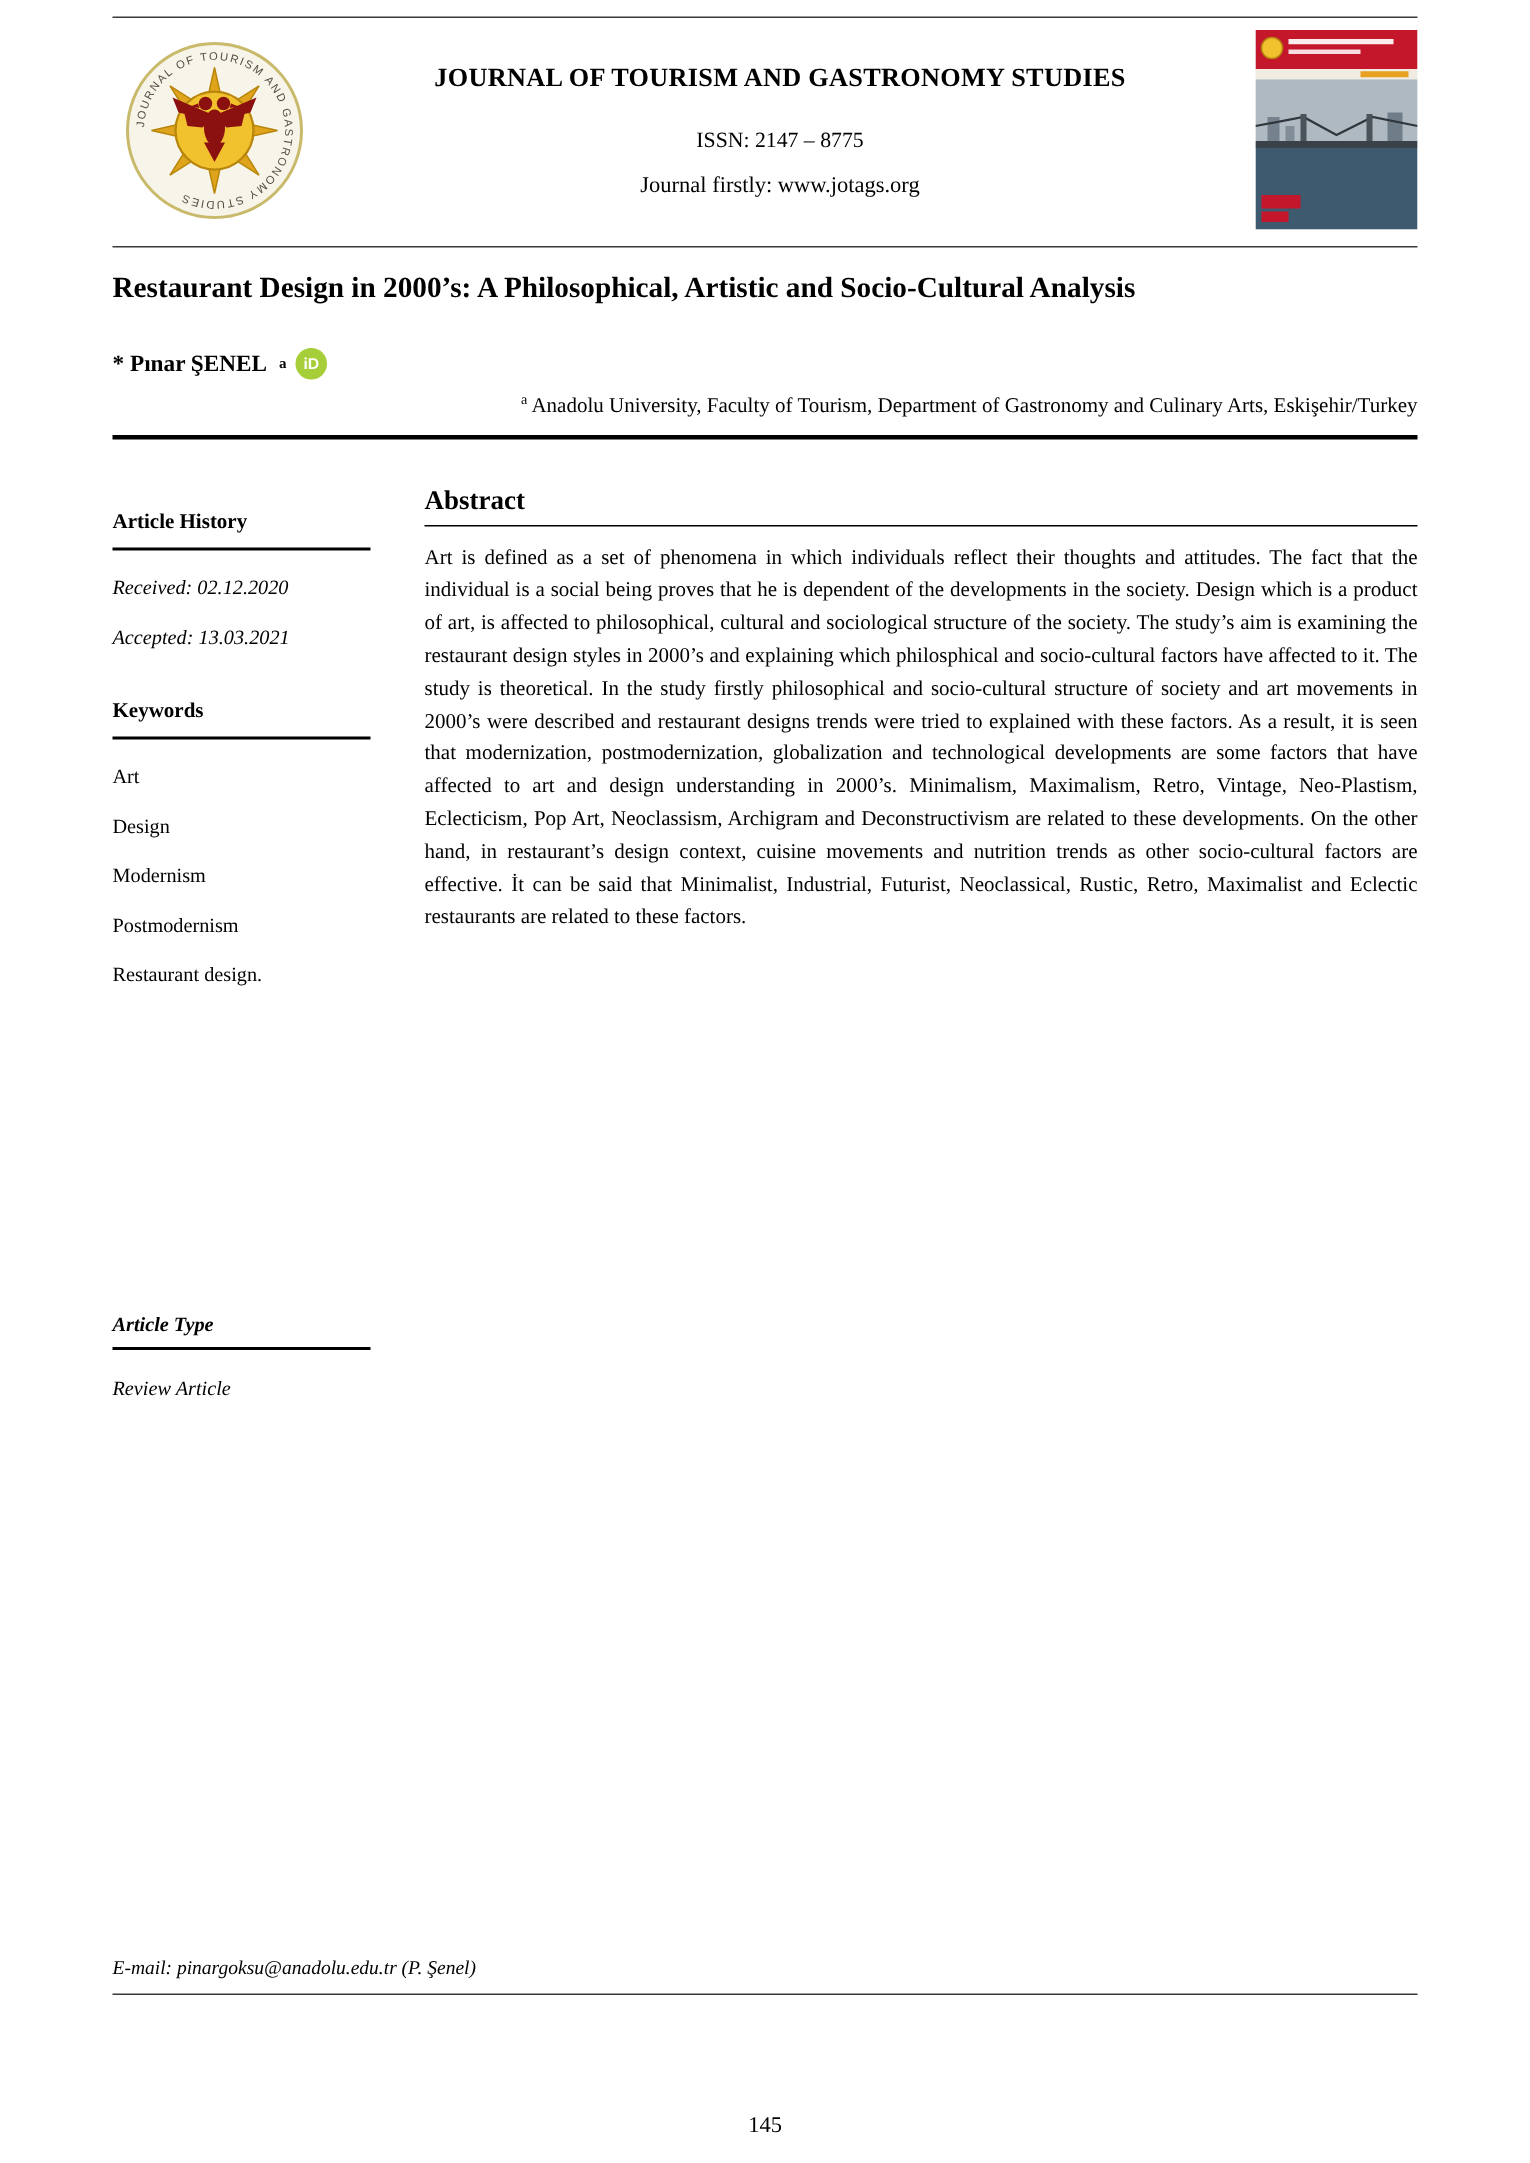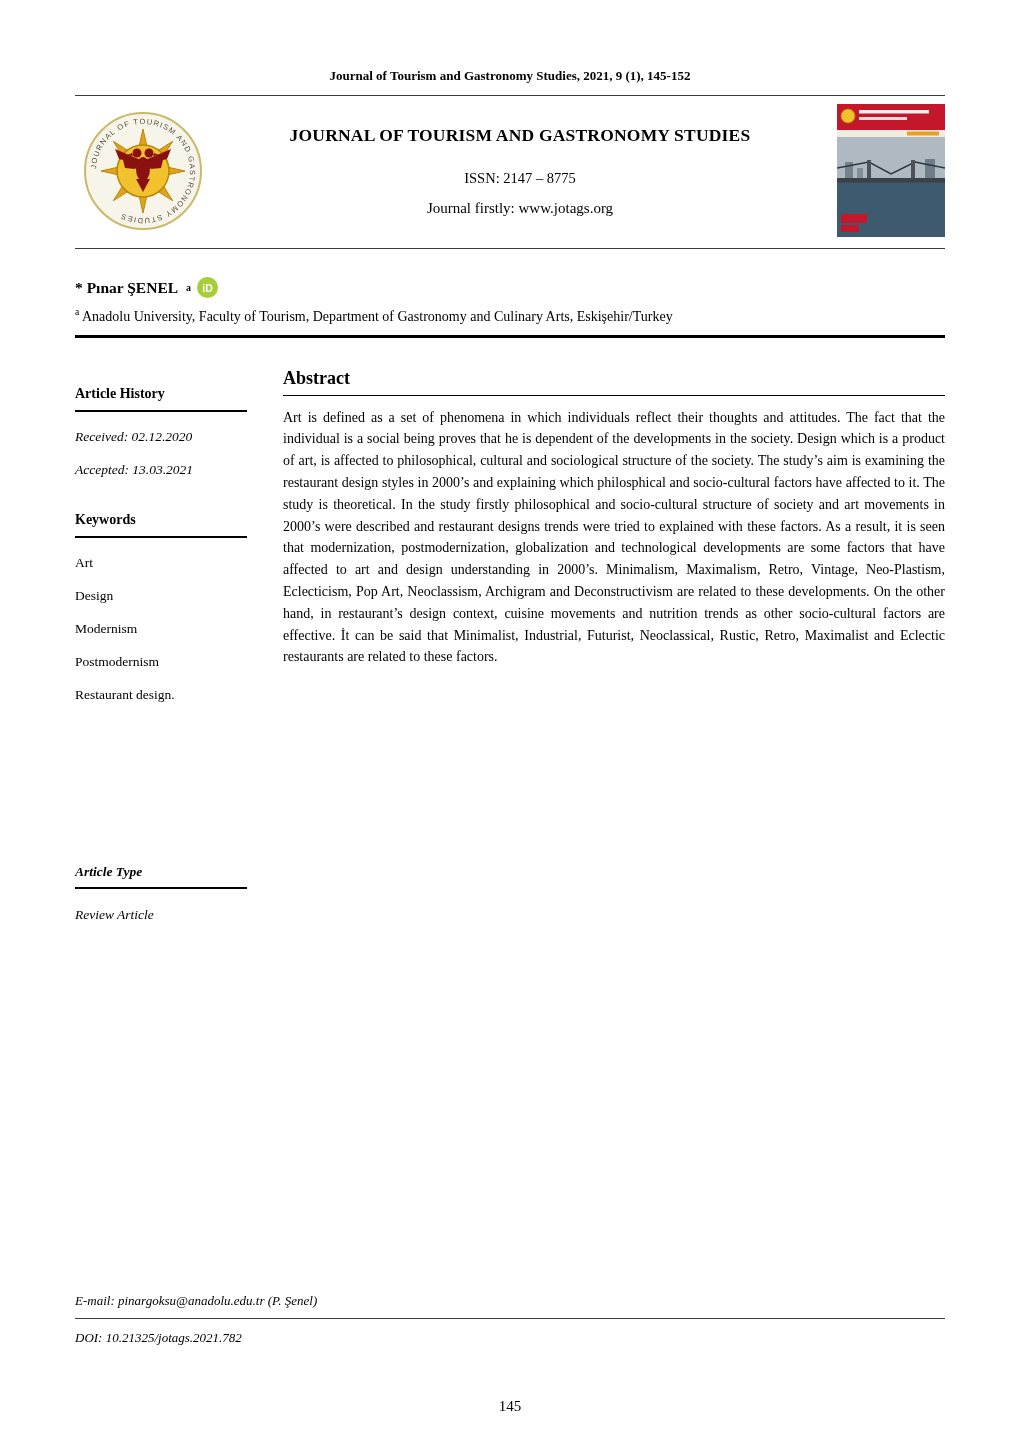--- a/index.html
+++ b/index.html
@@ -46,21 +46,21 @@
     display: flex; align-items: center; gap: 6px;
   }
   .author-sup { font-size: 10px; vertical-align: super; margin-left: 2px; }
   .orcid-badge {
     width: 21px; height: 21px; border-radius: 50%;
     background: #A6CE39; color: #fff;
     font-family: "Liberation Sans", sans-serif;
     font-size: 10.5px; font-weight: bold;
     display: inline-flex; align-items: center; justify-content: center;
   }
-  .affiliation { margin: 9px 75px 0 75px; font-size: 14px; }
+  .affiliation { margin: 9px 75px 0 75px; font-size: 14px; text-align: right; }
   .affiliation sup { font-size: 9.5px; }
 
   .thick-rule { margin: 10px 75px 0 75px; border: 0; border-top: 3.5px solid #000; }
 
   .two-col { margin: 30px 75px 0 75px; display: flex; }
   .left-col { width: 172px; flex: none; padding-top: 18px; }
   .left-heading {
     font-weight: bold; font-size: 14px;
     padding-bottom: 8px;
     border-bottom: 2px solid #000;
@@ -99,21 +99,20 @@
   .page-number {
     position: absolute; left: 0; right: 0; top: 1398px;
     text-align: center; font-size: 15px;
   }
 </style>
 </head>
 <body>
 
 <div class="page">
 
-  <div class="top-citation">Journal of Tourism and Gastronomy Studies, 2021, 9 (1), 145-152</div>
 
   <hr class="rule">
 
   <div class="journal-header">
     <div class="logo-wrap">
       <svg viewBox="0 0 120 120" width="120" height="120">
         <circle cx="60" cy="60" r="58" fill="#f7f4ea" stroke="#c9b96a" stroke-width="2"></circle>
         <defs>
           <path id="ringPath" d="M 60,60 m -47,0 a 47,47 0 1,1 94,0 a 47,47 0 1,1 -94,0"></path>
         </defs>
@@ -158,20 +157,21 @@
         <rect x="74" y="56" width="4" height="22" fill="#4a525a"></rect>
         <rect x="0" y="74" width="108" height="4.5" fill="#3a4148"></rect>
         <rect x="4" y="110" width="26" height="9" fill="#c4172b"></rect>
         <rect x="4" y="121" width="18" height="7" fill="#c4172b"></rect>
       </svg>
     </div>
   </div>
 
   <hr class="rule">
 
+  <h1 class="paper-title">Restaurant Design in 2000’s: A Philosophical, Artistic and Socio-Cultural Analysis</h1>
 
   <div class="author-line">
     <span>* Pınar ŞENEL</span>
       <sup class="author-sup">a</sup>
     <span class="orcid-badge">iD</span>
   </div>
 
   <div class="affiliation">
     <sup>a</sup>
     <span>Anadolu University, Faculty of Tourism, Department of Gastronomy and Culinary Arts, Eskişehir/Turkey</span>
@@ -202,18 +202,17 @@
   </div>
 
   <div class="article-type-block">
     <div class="article-type-heading">Article Type</div>
     <div class="article-type-value">Review Article</div>
   </div>
 
   <div class="footer-block">
     <div class="footer-line">E-mail: pinargoksu@anadolu.edu.tr (P. Şenel)</div>
     <hr class="footer-rule">
-    <div class="doi-line">DOI: 10.21325/jotags.2021.782</div>
   </div>
 
   <div class="page-number">145</div>
 
 </div>
 
 </body></html>

